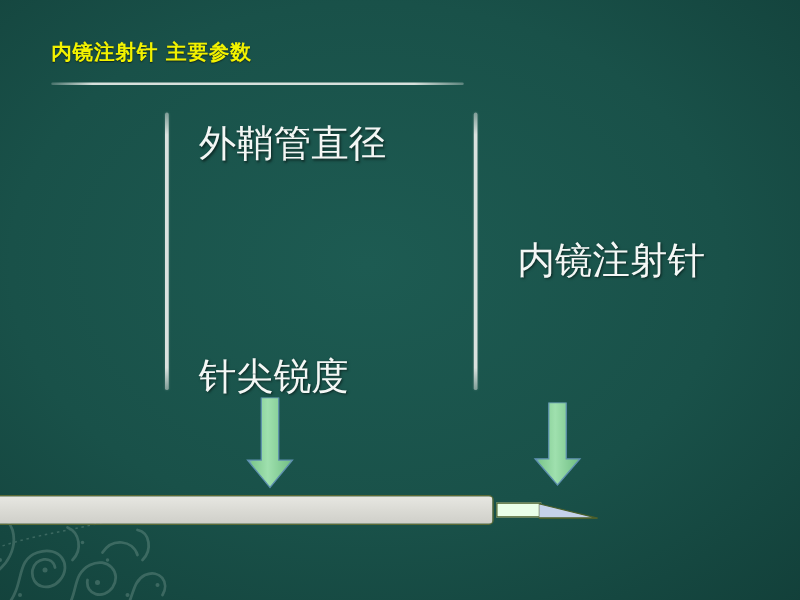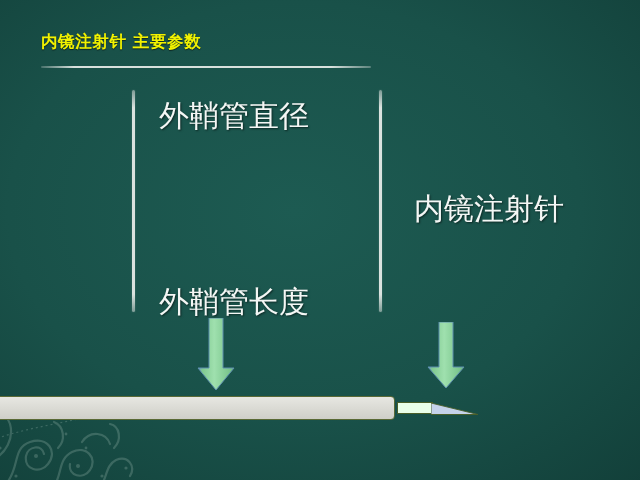--- a/index.html
+++ b/index.html
@@ -169,21 +169,21 @@
     </g>
   </svg>
 
   <div class="title">内镜注射针  主要参数</div>
   <div class="title-rule"></div>
 
   <div class="divider left"></div>
   <div class="divider right"></div>
 
   <div class="param col-left row1">外鞘管直径</div>
-  <div class="param col-left row3">外鞘管长度</div>
+  <div class="param col-left row3">针尖锐度</div>
 
   <div class="param col-right row2">内镜注射针</div>
 
   <svg class="arrow" style="left:194px; top:318px; width:44px; height:74px;" viewBox="0 0 44 74">
     <defs>
       <linearGradient id="agrad1" x1="0" y1="0" x2="1" y2="0">
         <stop offset="0%" stop-color="#6f8fd8"></stop>
         <stop offset="11%" stop-color="#7fc98f"></stop>
         <stop offset="45%" stop-color="#9fe0ae"></stop>
         <stop offset="100%" stop-color="#6fbd82"></stop>

